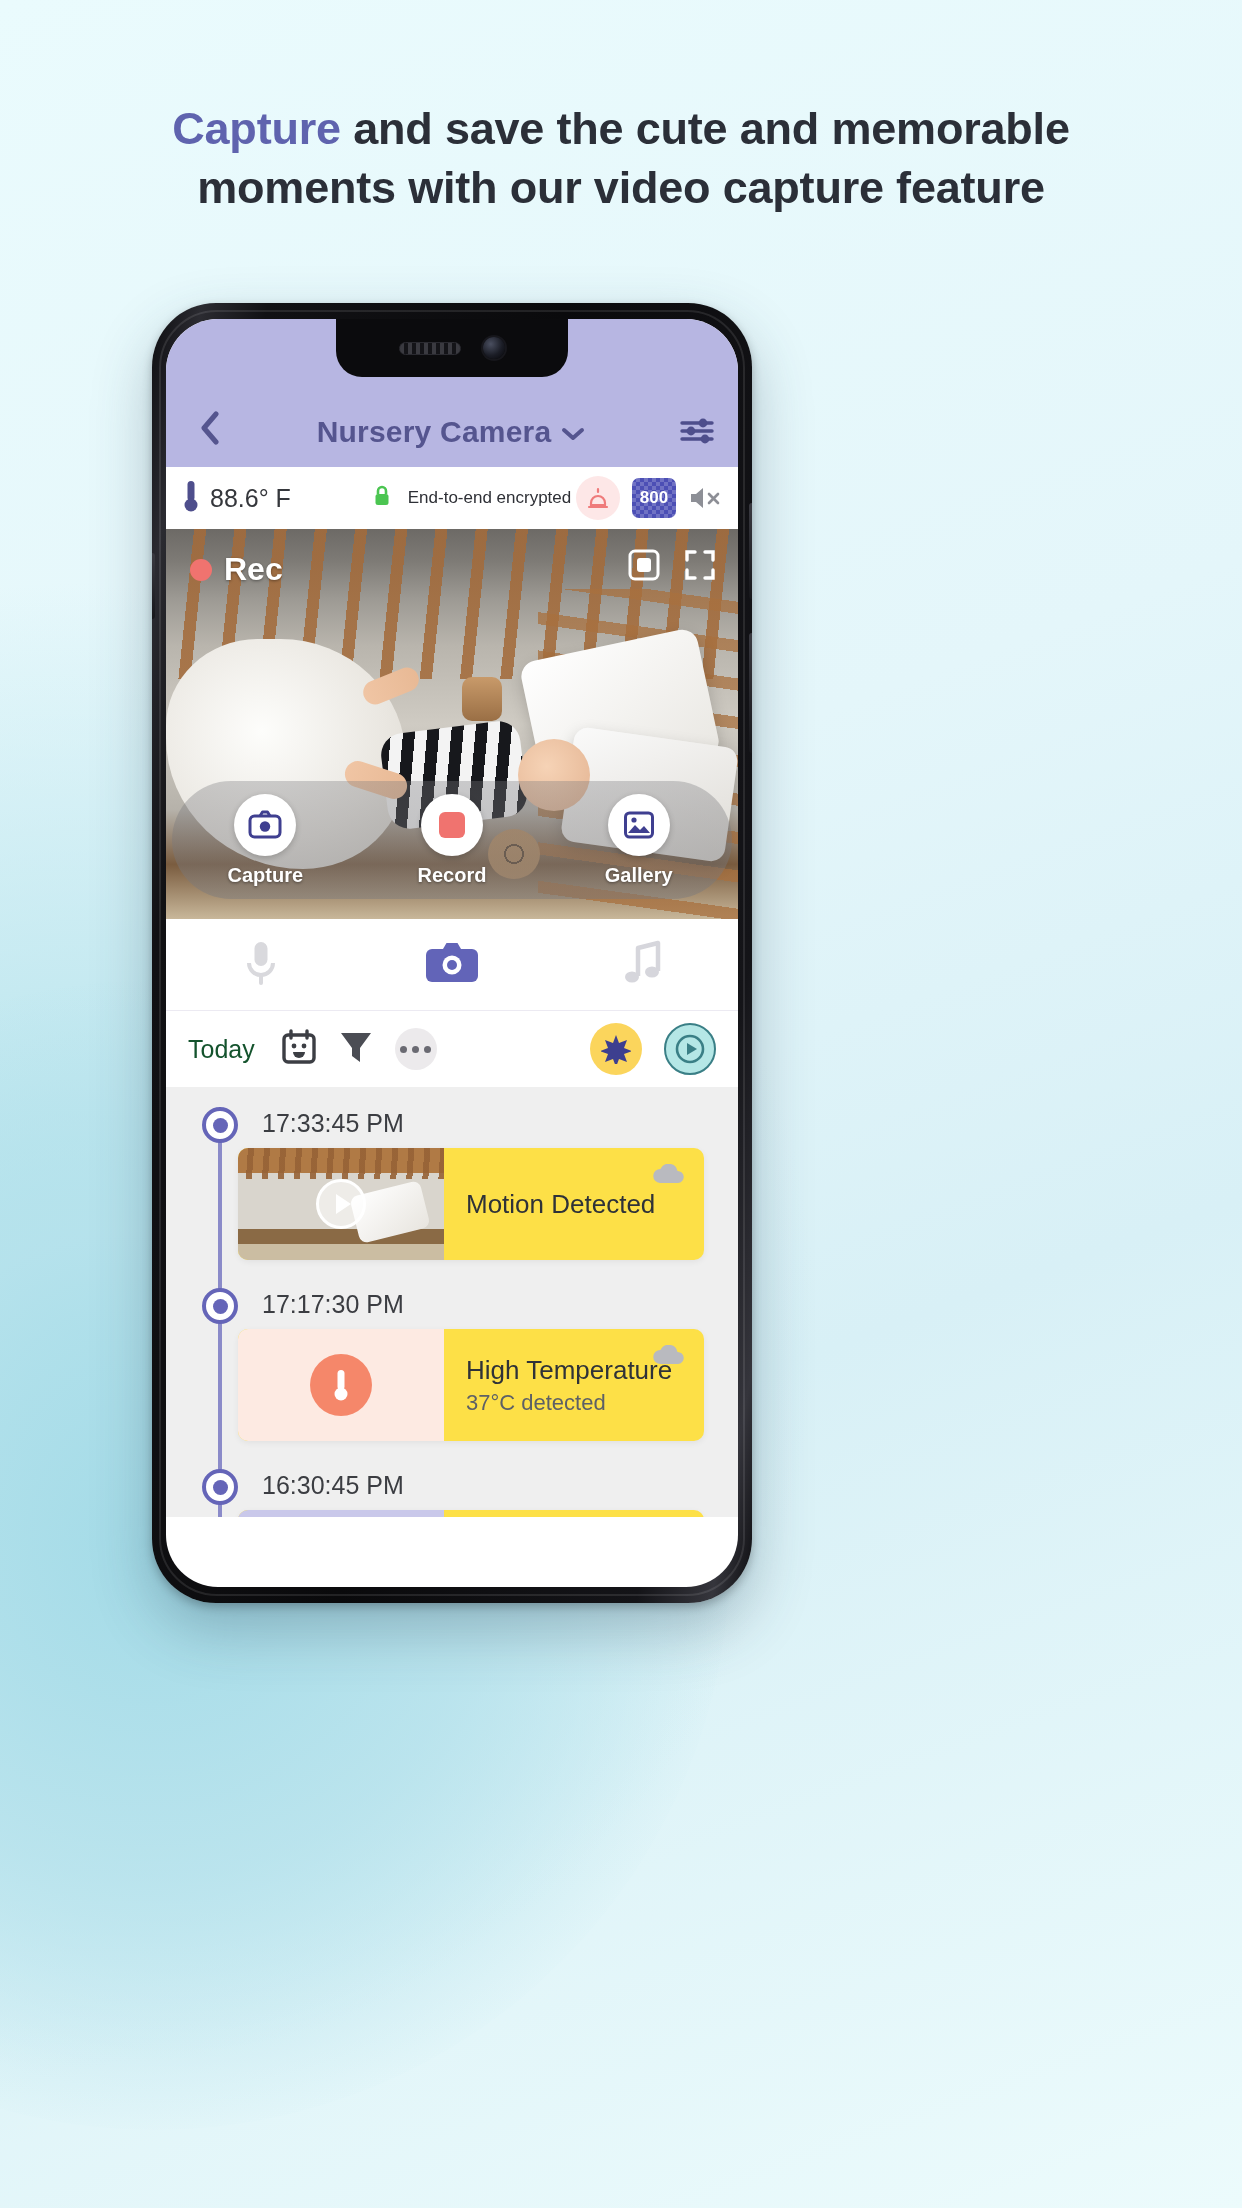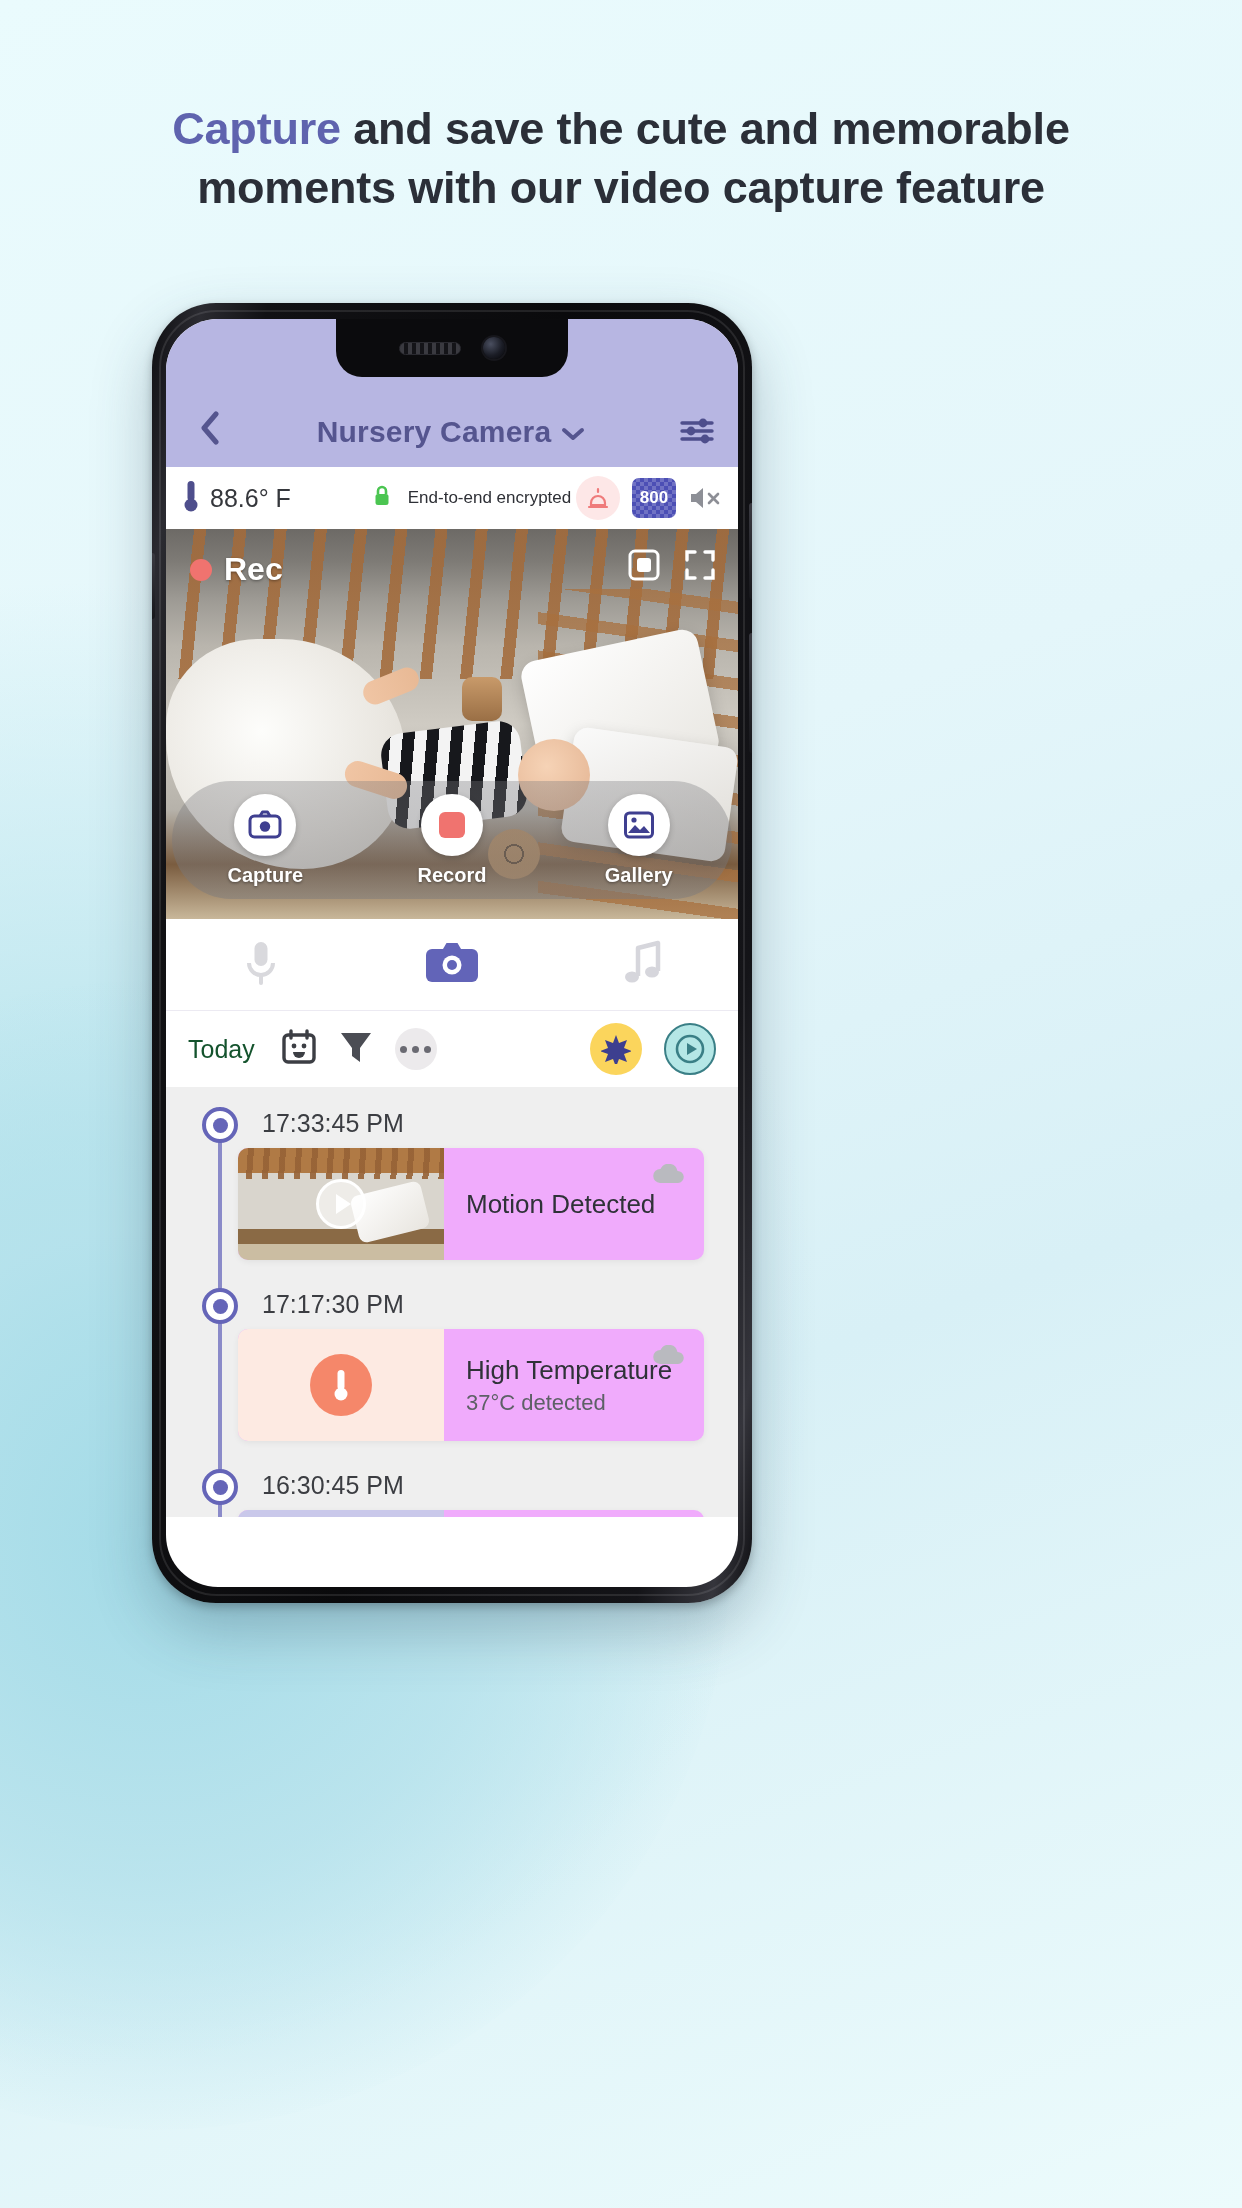--- a/index.html
+++ b/index.html
@@ -214,21 +214,21 @@
     position:absolute; left:52px; top:52px; bottom:0; width:4px; background:#8b8bc9;
   }
   .ev{ position:relative; padding-left:0; margin-bottom:30px;}
   .ev-time{ font-size:25px; color:#3b3d42; padding-left:96px; margin-bottom:10px;}
   .ev-dot{
     position:absolute; left:36px; top:-2px; width:36px; height:36px; border-radius:50%;
     background:#fff; border:4px solid #6565b8; display:flex; align-items:center; justify-content:center; z-index:2;
   }
   .ev-dot i{ width:15px; height:15px; border-radius:50%; background:#6565b8; display:block;}
   .ev-card{
-    margin-left:72px; margin-right:34px; background:#f0abfc; border-radius:10px;
+    margin-left:72px; margin-right:34px; background:#fde047; border-radius:10px;
     display:flex; align-items:stretch; overflow:hidden; box-shadow:0 2px 6px rgba(0,0,0,.06);
     height:112px; position:relative;
   }
   .ev-thumb{ width:206px; flex:none; position:relative; overflow:hidden; }
   .thumb-img{
     position:absolute; inset:0;
     background:
       linear-gradient(180deg,#b07a45 0 22%, #d9d5cd 22% 72%, #8a6a45 72% 86%, #cbbda2 86% 100%);
   }
   .thumb-img:before{

